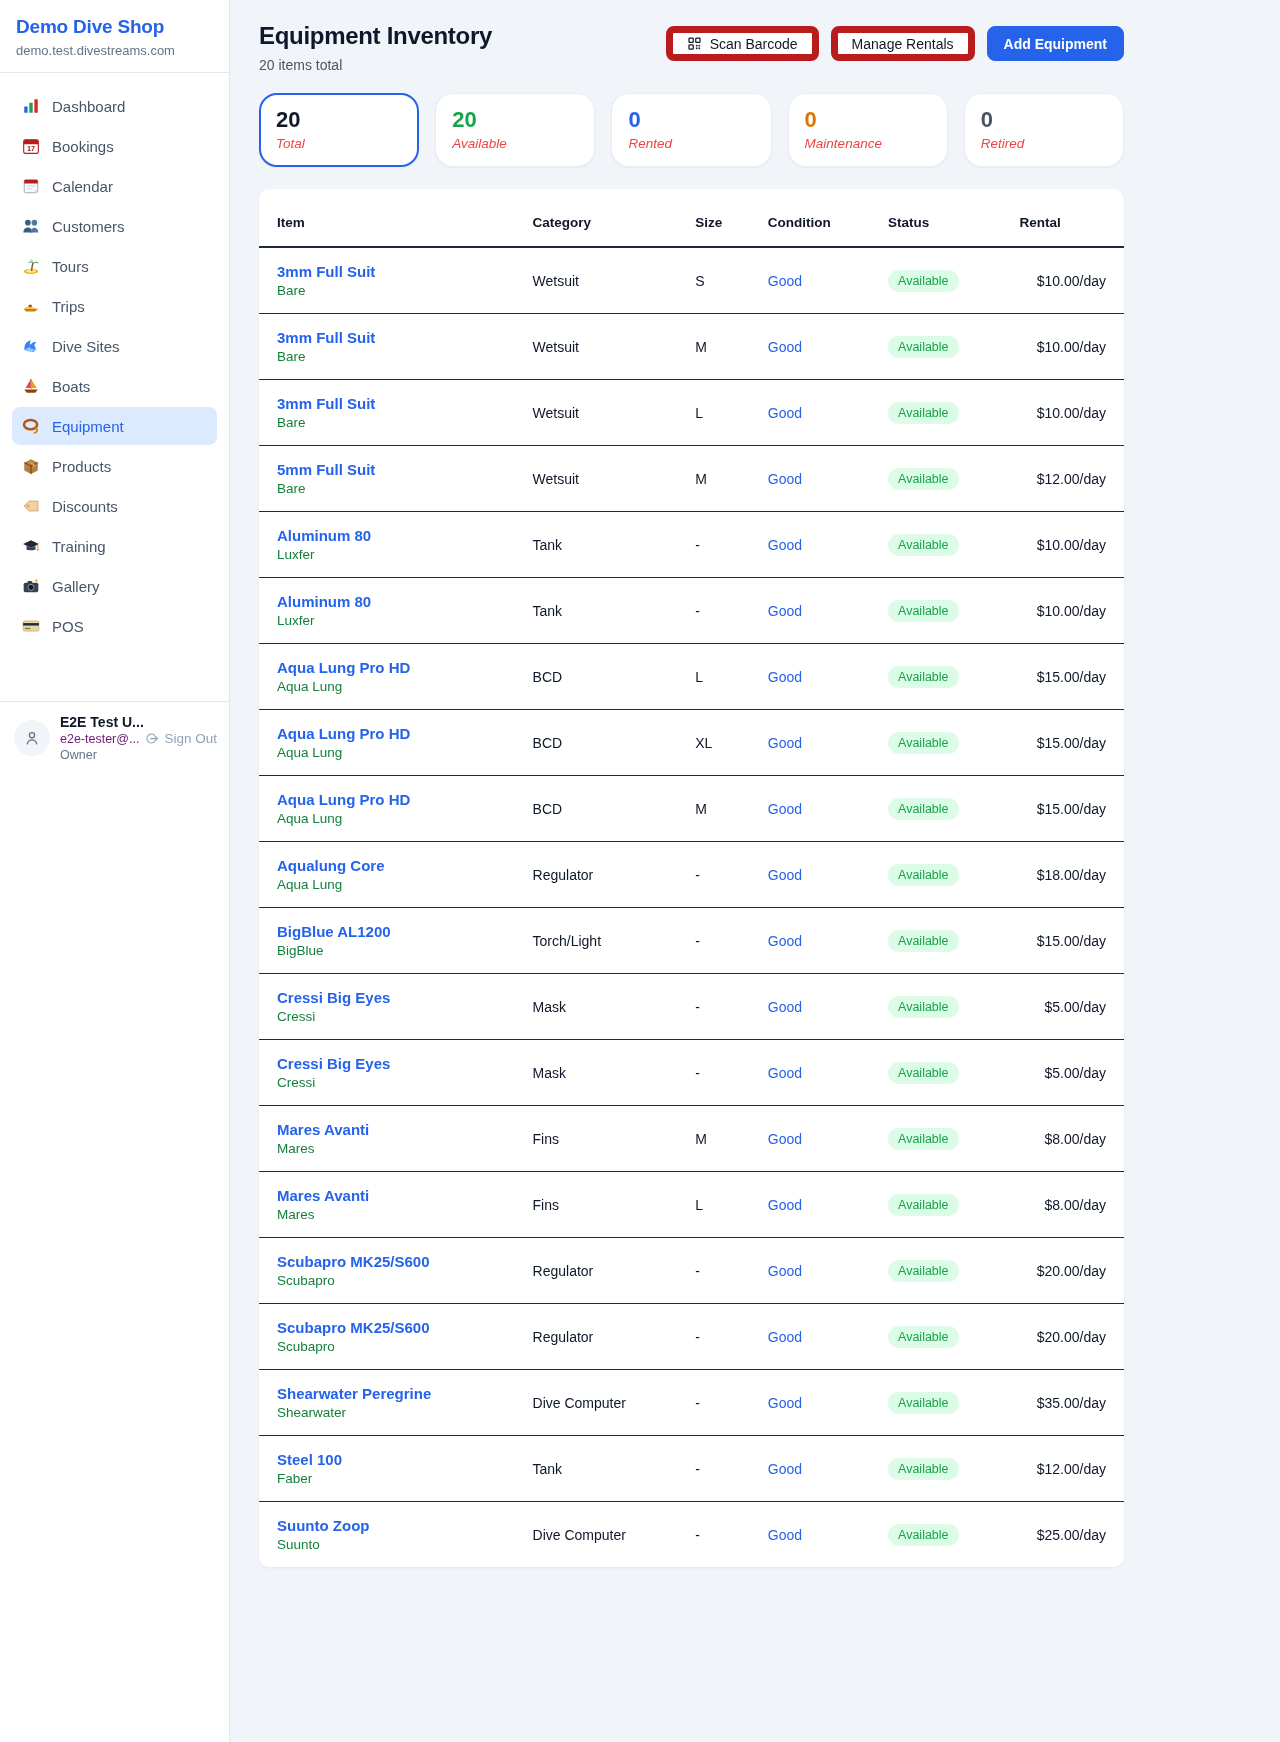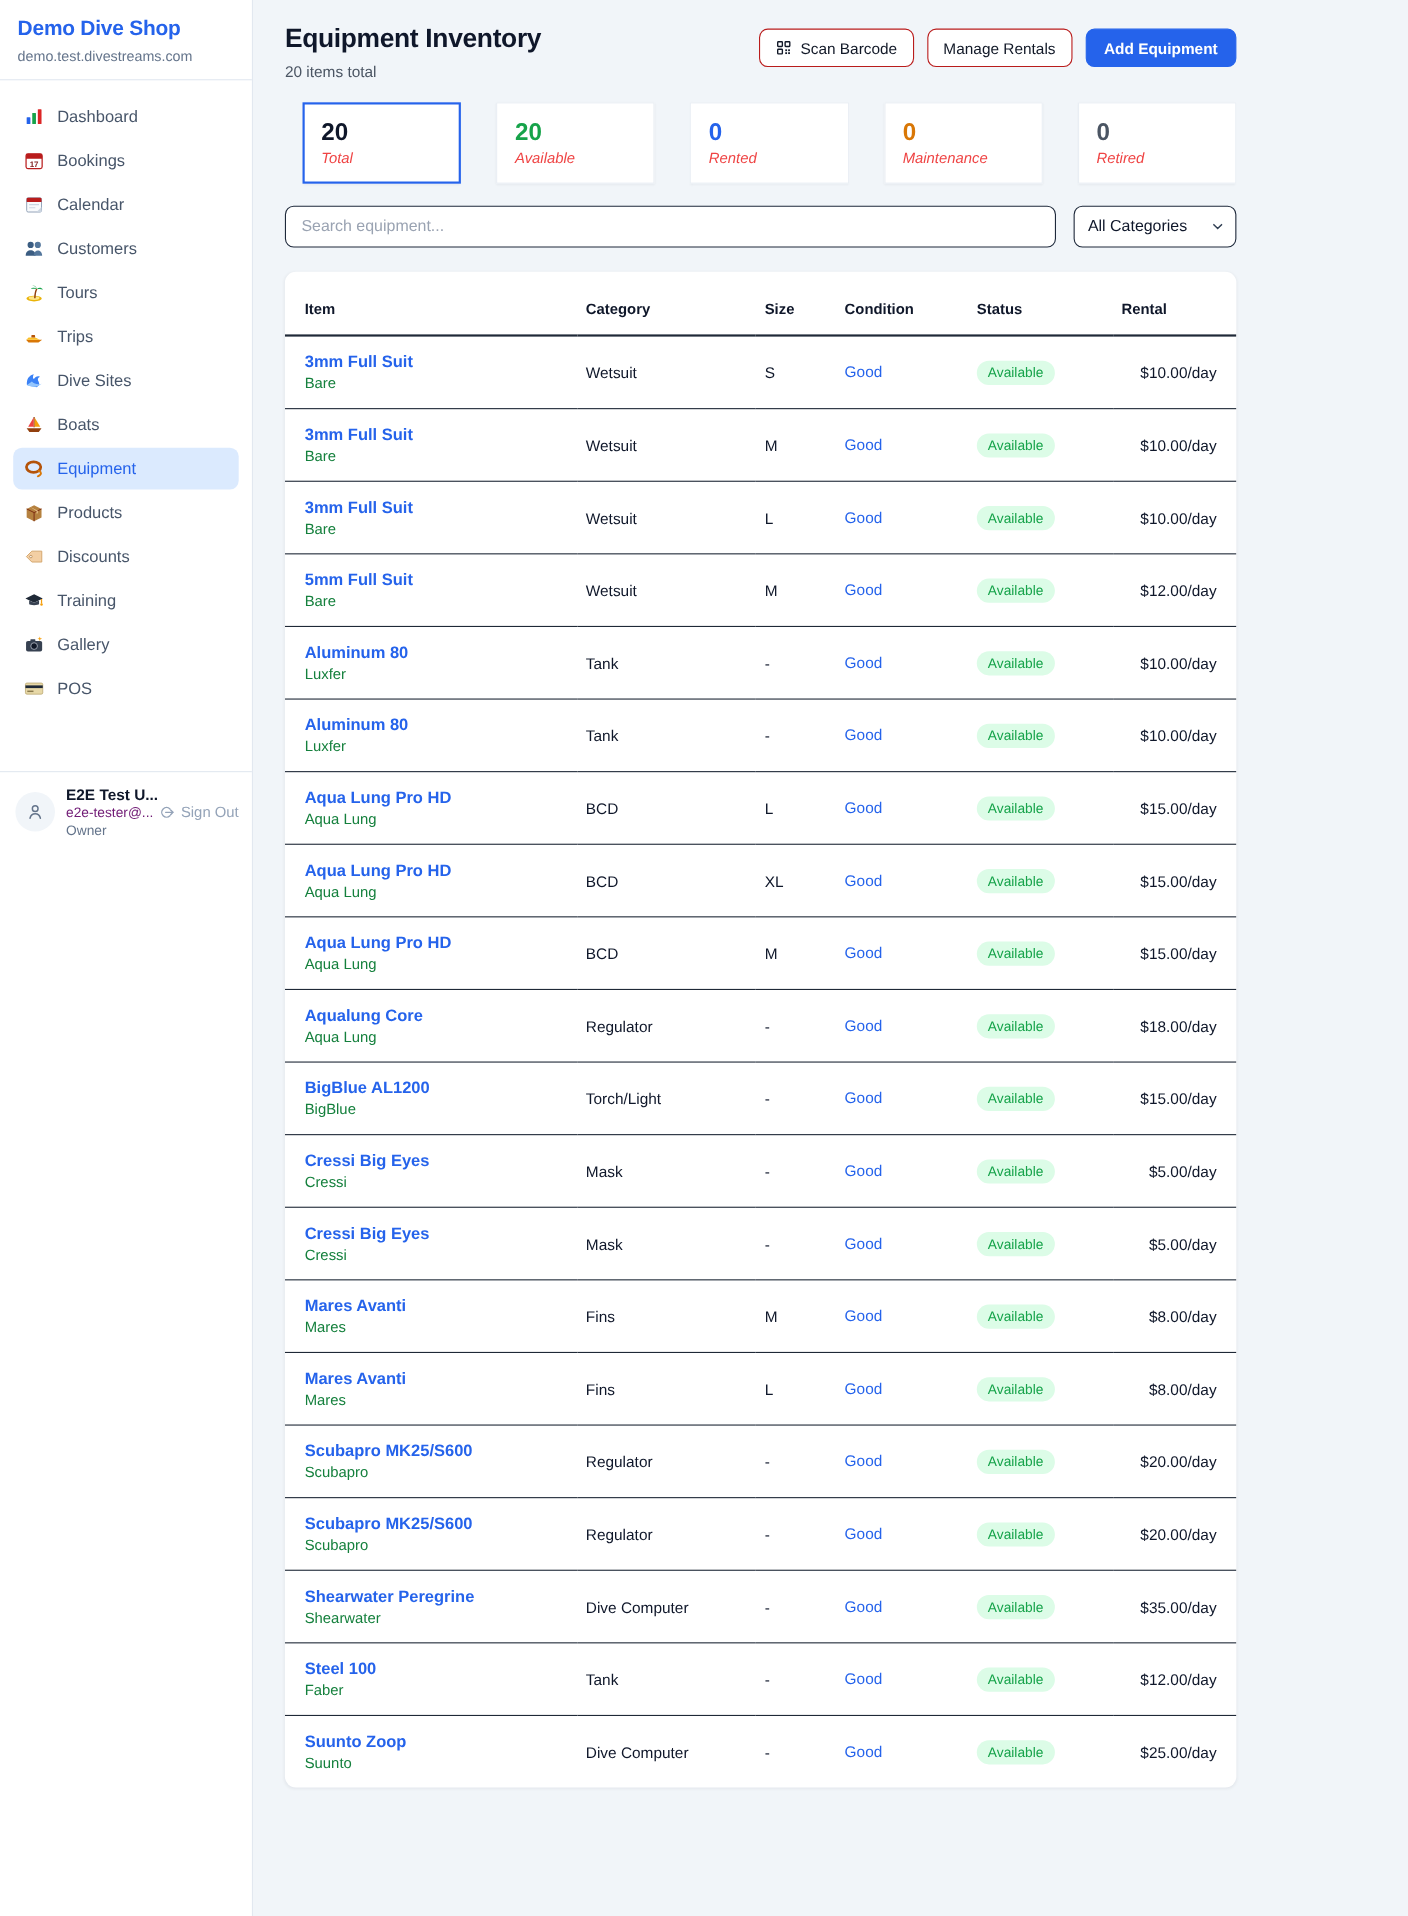--- a/index.html
+++ b/index.html
@@ -26,26 +26,26 @@
   .signout { display:flex; align-items:center; gap:5px; color:#94a3b8; font-size:13.5px; white-space:nowrap; cursor:pointer;text-align:right; }
   .signout svg { width:15px; height:15px; }
 
   
   .main { margin-left:230px; padding:22px 0 0 29px; }
   .content { width:865px; }
   .page-head { display:flex; justify-content:space-between; align-items:flex-start; }
   .title { font-size:24px; font-weight:700; color:#0f172a; letter-spacing:-0.3px; }
   .subtitle { font-size:14px; color:#4b5563; margin-top:7px; }
   .actions { display:flex; gap:12px; align-items:center; margin-top:4px; }
-  .btn { height:35px; display:inline-flex; align-items:center; gap:8px; padding:0 14px; border-radius:8px; font-size:14px; font-weight:500; background:#fff; border:1px solid #b91c1c; color:#111827; cursor:pointer; }
+  .btn { height:35px; display:inline-flex; align-items:center; gap:8px; padding:0 14px; border-radius:8px; font-size:14px; font-weight:500; background:#fff; border:7px solid #b91c1c; color:#111827; cursor:pointer; }
   .btn svg { width:15px; height:15px; }
   .btn-primary { background:#2563eb; border:1px solid #2563eb; color:#fff; font-weight:600; padding:0 16px; }
 
   .stats { display:flex; gap:16px; margin-top:20px; }
-  .stat { flex:1; background:#fff; border:1px solid #e9eef4; border-radius:0; padding:13px 16px 15px; box-shadow:0 1px 2px rgba(15,23,42,0.05); cursor:pointer;margin-left:16px; }
+  .stat { flex:1; background:#fff; border:1px solid #e9eef4; border-radius:18px; padding:13px 16px 15px; box-shadow:0 1px 2px rgba(15,23,42,0.05); cursor:pointer; }
   .stat.selected { border:2px solid #2563eb; padding:12px 15px 14px; }
   .stat-value { font-size:22px; font-weight:700; }
   .stat-label { font-size:13.5px; color:#ef4444; margin-top:3px;font-style:italic; }
 
   .filter-row { display:flex; gap:16px; margin-top:20px; }
   .search { flex:1; height:38px; border:1px solid #1e293b; border-radius:8px; background:#fff; padding:0 14px; font-size:14.5px; color:#0f172a; outline:none; font-family:"Liberation Sans", sans-serif; }
   .search::placeholder { color:#9aa3b2; }
   .select { width:148px; height:38px; border:1px solid #1e293b; border-radius:8px; background:#fff; display:flex; align-items:center; justify-content:space-between; padding:0 9px 0 12px; font-size:14.5px; color:#0f172a; cursor:pointer; }
   .select svg { width:14px; height:14px; }
 
@@ -289,29 +289,20 @@
         <div class="stat">
           <div class="stat-value" style="color: rgb(217, 119, 6);">0</div>
           <div class="stat-label">Maintenance</div>
         </div>
         <div class="stat">
           <div class="stat-value" style="color: rgb(75, 85, 99);">0</div>
           <div class="stat-label">Retired</div>
         </div>
       </div>
 
-    <div class="filter-row">
-      <input class="search" type="text" placeholder="Search equipment..." style="">
-      <div class="select">
-        <span>All Categories</span>
-        <svg viewBox="0 0 16 16" fill="none" stroke="#334155" stroke-width="1.6" stroke-linecap="round">
-          <path d="M4 6l4 4 4-4"></path>
-        </svg>
-      </div>
-    </div>
 
     <div class="table-card">
       <table>
         <colgroup>
           <col style="width:30.7%">
             <col style="width:18.8%">
             <col style="width:8.4%">
           <col style="width:13.9%">
             <col style="width:15.2%">
             <col style="width:13%">

